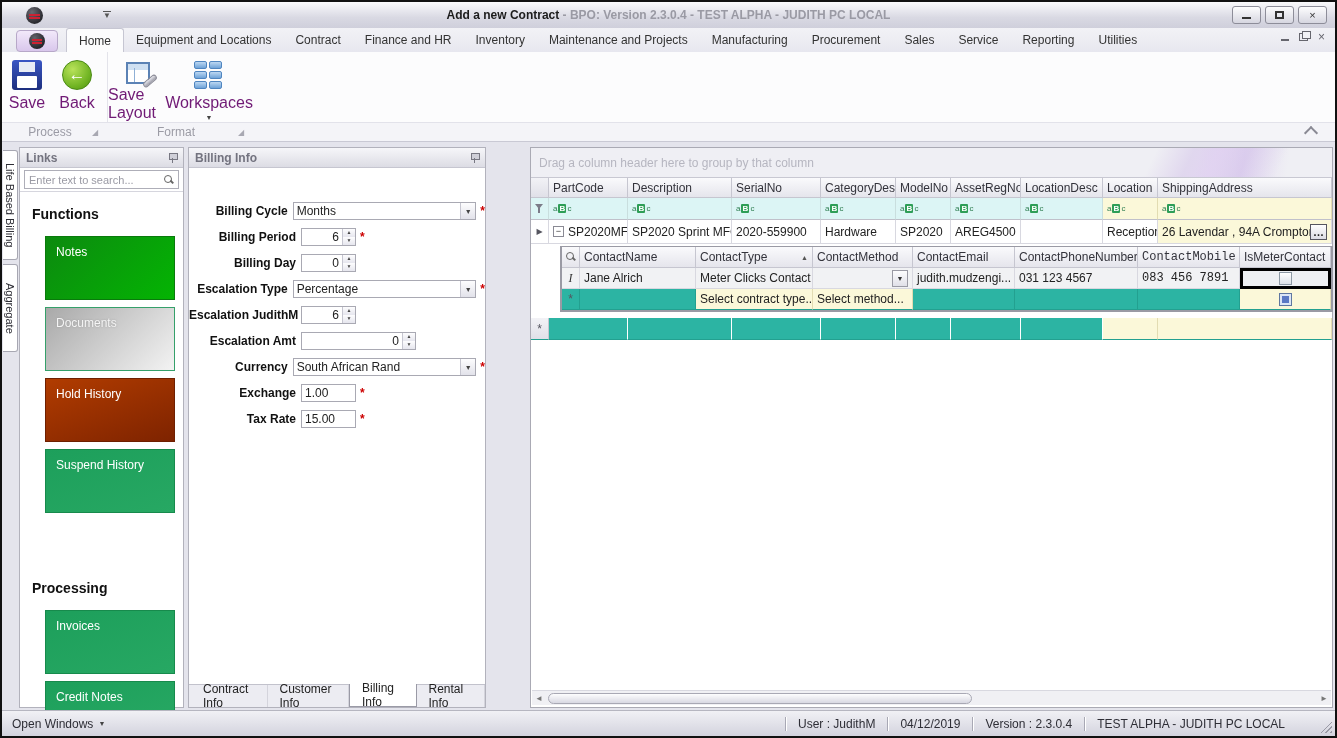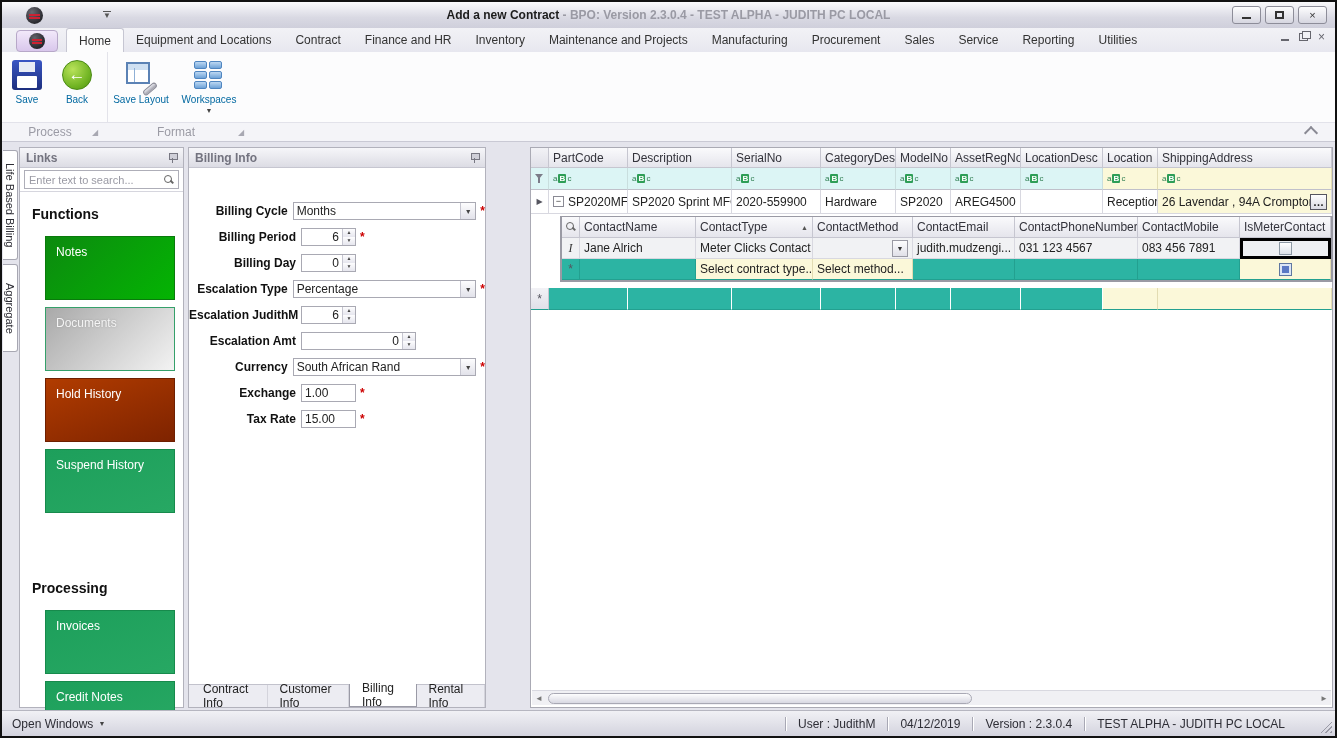--- a/index.html
+++ b/index.html
@@ -37,21 +37,21 @@
   .mdi-btns .m-restore{ width:9px; height:8px; border:1px solid #66666e; position:relative; }
   .mdi-btns .m-restore::after{content:""; position:absolute; left:2px; top:-3px; width:7px; height:6px; border:1px solid #66666e; background:#f2f2f6;}
   .mdi-btns .m-close{ font-size:12px; line-height:10px; }
 
   
   .ribbon { position:absolute; top:50px; left:0; right:0; height:71px; background:#fcfcfd; border-bottom:1px solid #e2e2ea; }
   .rgroup { position:absolute; top:0; bottom:0; display:flex; padding-top:5px; }
   .rgroup.g1 { left:0; width:104px; }
   .rgroup.g2 { left:105px; width:146px; border-left:1px solid #e3e3ea; }
   .rbtn { width:50px; display:flex; flex-direction:column; align-items:center; gap:4px; padding-top:3px; cursor:default; }
-  .rbtn .lbl { font-size:10px; color:#0369a1; }
+  .rbtn .lbl { font-size:16px; color:#701a75; }
   .icon-save { width:30px; height:30px; background:linear-gradient(#3a56c4,#1d2f7e); border-radius:3px; position:relative; }
   .icon-save::before{ content:""; position:absolute; left:7px; top:2px; width:16px; height:10px; background:#e8ecf5; }
   .icon-save::after{ content:""; position:absolute; left:5px; bottom:2px; width:20px; height:12px; background:#fff; border-radius:1px;}
   .icon-back { width:30px; height:30px; border-radius:50%; background:radial-gradient(circle at 35% 30%, #b8e25a, #6fb322 65%, #4f8d12); border:1px solid #4a8a14; display:flex; align-items:center; justify-content:center; color:#fff; font-weight:bold; font-size:17px; }
   .icon-layout { width:30px; height:30px; position:relative; }
   .icon-layout .tbl { position:absolute; left:0; top:2px; width:24px; height:22px; border:2px solid #5b82b5; background:
      linear-gradient(#cfe0f2,#cfe0f2) 0 0/24px 6px no-repeat, #fff; }
   .icon-layout .tbl::after{content:""; position:absolute; left:6px; top:4px; bottom:0; border-left:1px solid #8fb0d6;}
   .icon-layout .wrench { position:absolute; right:-2px; bottom:-2px; width:16px; height:6px; background:linear-gradient(#e8e8ee,#9a9aa6); border-radius:3px; transform:rotate(-40deg); border:1px solid #8a8a96;}
   .icon-ws { width:30px; height:30px; display:grid; grid-template-columns:13px 13px; grid-auto-rows:8px; gap:2px; padding-top:1px;}
@@ -152,21 +152,21 @@
 
   
   .detail { margin-left:29px; width:773px; margin-top:2px; }
   .dtabs { display:flex; height:22px; align-items:flex-end; }
   .dtab { padding:3px 14px; background:linear-gradient(#f2f2f5,#dededf); border:1px solid #b3b3ba; margin-right:2px; color:#444; border-radius:2px 2px 0 0; }
   .dtab.active { background:#fff; border-bottom-color:#fff; color:#000; padding:4px 16px; }
   .ngrid { border:2px solid #9a9aa4; border-top:1px solid #9a9aa4; background:#fff; }
   .nhead { height:21px; }
   .nhead .cell { background:linear-gradient(#fafafc,#e5e5ec); border-right:1px solid #c6c6d0; border-bottom:1px solid #c6c6d0; display:flex; align-items:center; padding:0 4px; color:#33333b; white-space:nowrap; overflow:hidden;}
   .nc-ind{width:18px; flex:none;} .nc0{width:116px; flex:none;text-align:right;} .nc1{width:117px; flex:none;} .nc2{width:100px; flex:none;}
-  .nc3{width:102px; flex:none;} .nc4{width:123px; flex:none;} .nc5{width:102px; flex:none;} .nc6{flex:1;}
+  .nc3{width:102px; flex:none;} .nc4{width:123px; flex:none;} .nc5{width:102px; flex:none;font-family:Liberation Mono, monospace;} .nc6{flex:1;}
   .nrow { height:21px; }
   .nrow .cell { background:#f1f2f4; border-right:1px solid #d8d8e0; border-bottom:1px solid #d8d8e0; display:flex; align-items:center; padding:0 4px; white-space:nowrap; overflow:hidden; }
   .nnew .cell { background:#2cb4a3; border-right:1px solid #23a090; border-bottom:1px solid #23a090; }
   .nnew .cell.cream, .nrow .cell.cream { background:#fbf8d9; border-right:1px solid #e2dcb2; color:#222; }
   .sort-asc { margin-left:auto; font-size:7px; color:#555; }
   .combo-cell-btn { margin-left:auto; width:16px; height:17px; border:1px solid #9a9aa4; background:linear-gradient(#fdfdfe,#e0e0e8); display:flex; align-items:center; justify-content:center; font-size:7px; color:#333; flex:none;}
   .chk { width:13px; height:13px; border:1px solid #8e9aa5; background:linear-gradient(#fff,#dde2e8); margin:0 auto; }
   .chk-cell-focus { outline:3px solid #000; outline-offset:-3px; background:#eef0f3 !important; }
   .chk.filled { border:1px solid #5f77a0; background:#dce6f5; position:relative; }
   .chk.filled::after{ content:""; position:absolute; left:2px; top:2px; right:2px; bottom:2px; background:#5b79c4; }
@@ -405,20 +405,24 @@
       </div>
       <div class="btabs">
         <div class="btab">Contract Info</div>
         <div class="btab">Customer Info</div>
         <div class="btab active">Billing Info</div>
         <div class="btab">Rental Info</div>
       </div>
     </div>
 
     <div class="panel gridp">
+      <div class="group-panel">
+        <span>Drag a column header here to group by that column</span>
+        <div class="swoosh"></div>
+      </div>
 
       <div class="grow ghead">
         <div class="cell ind oc-ind"></div>
         <div class="cell oc0">PartCode</div>
         <div class="cell oc1">Description</div>
         <div class="cell oc2">SerialNo</div>
         <div class="cell oc3">CategoryDesc</div>
         <div class="cell oc4">ModelNo</div>
         <div class="cell oc5">AssetRegNo</div>
         <div class="cell oc6">LocationDesc</div>

